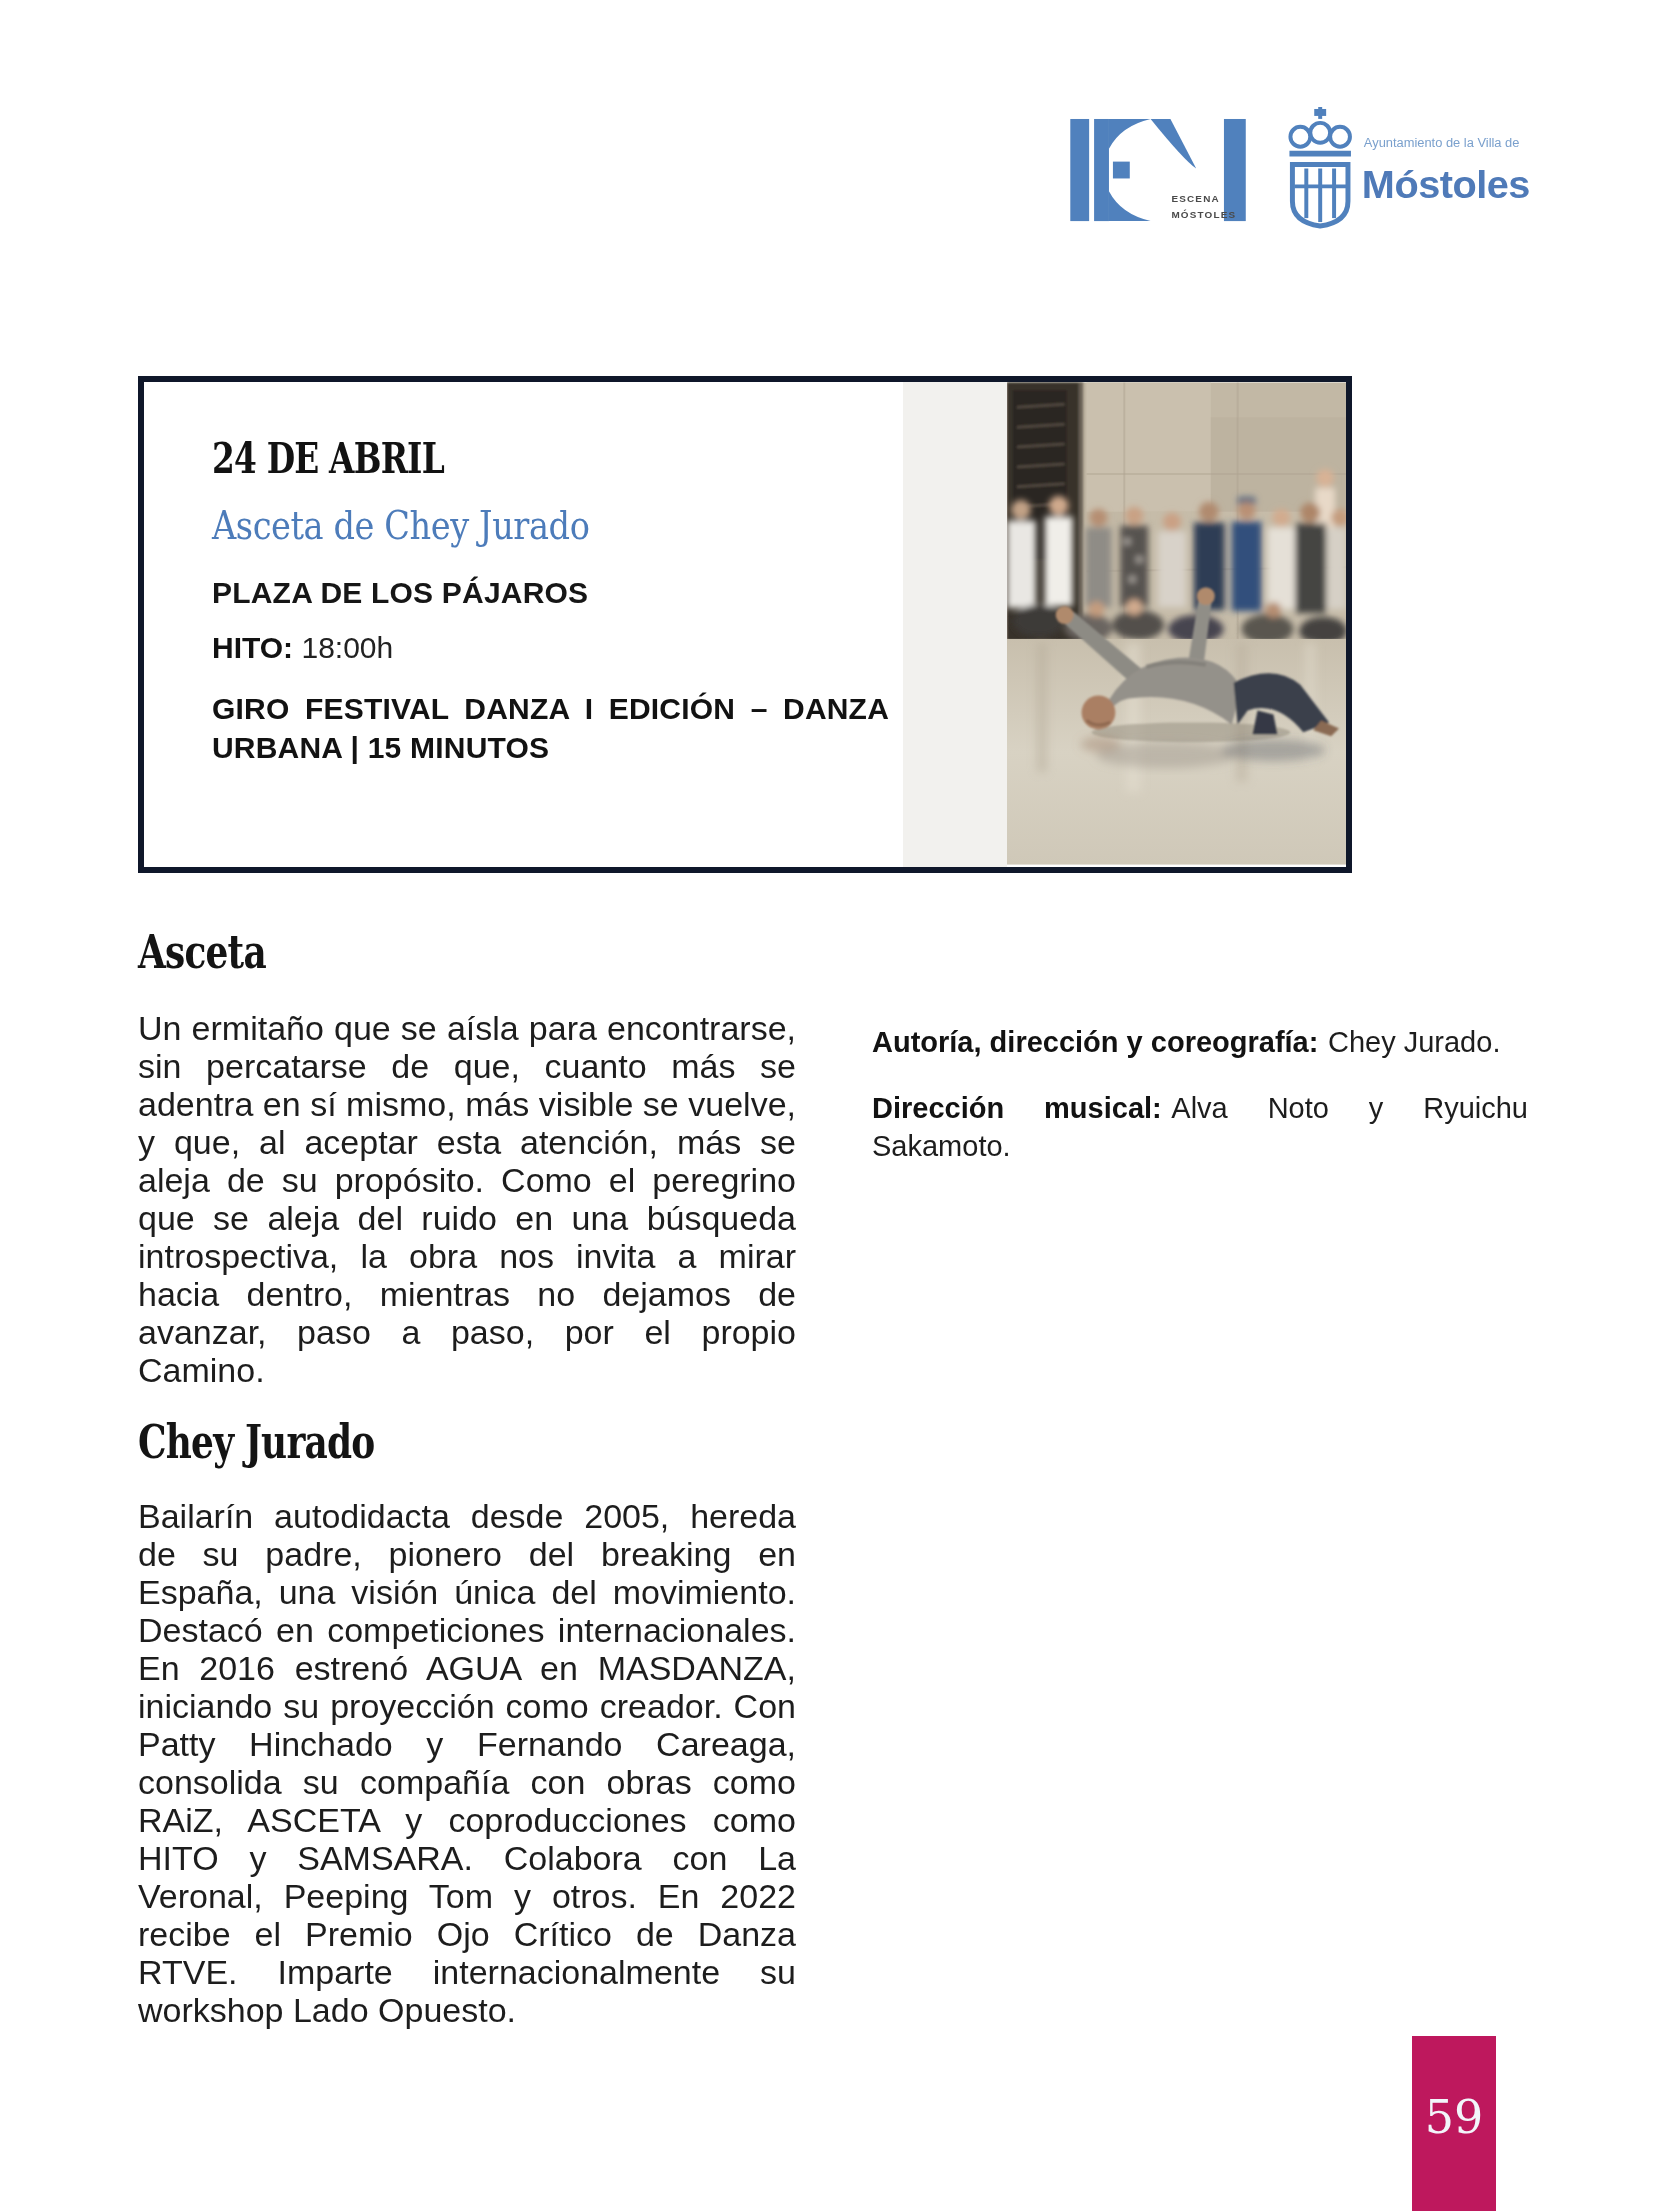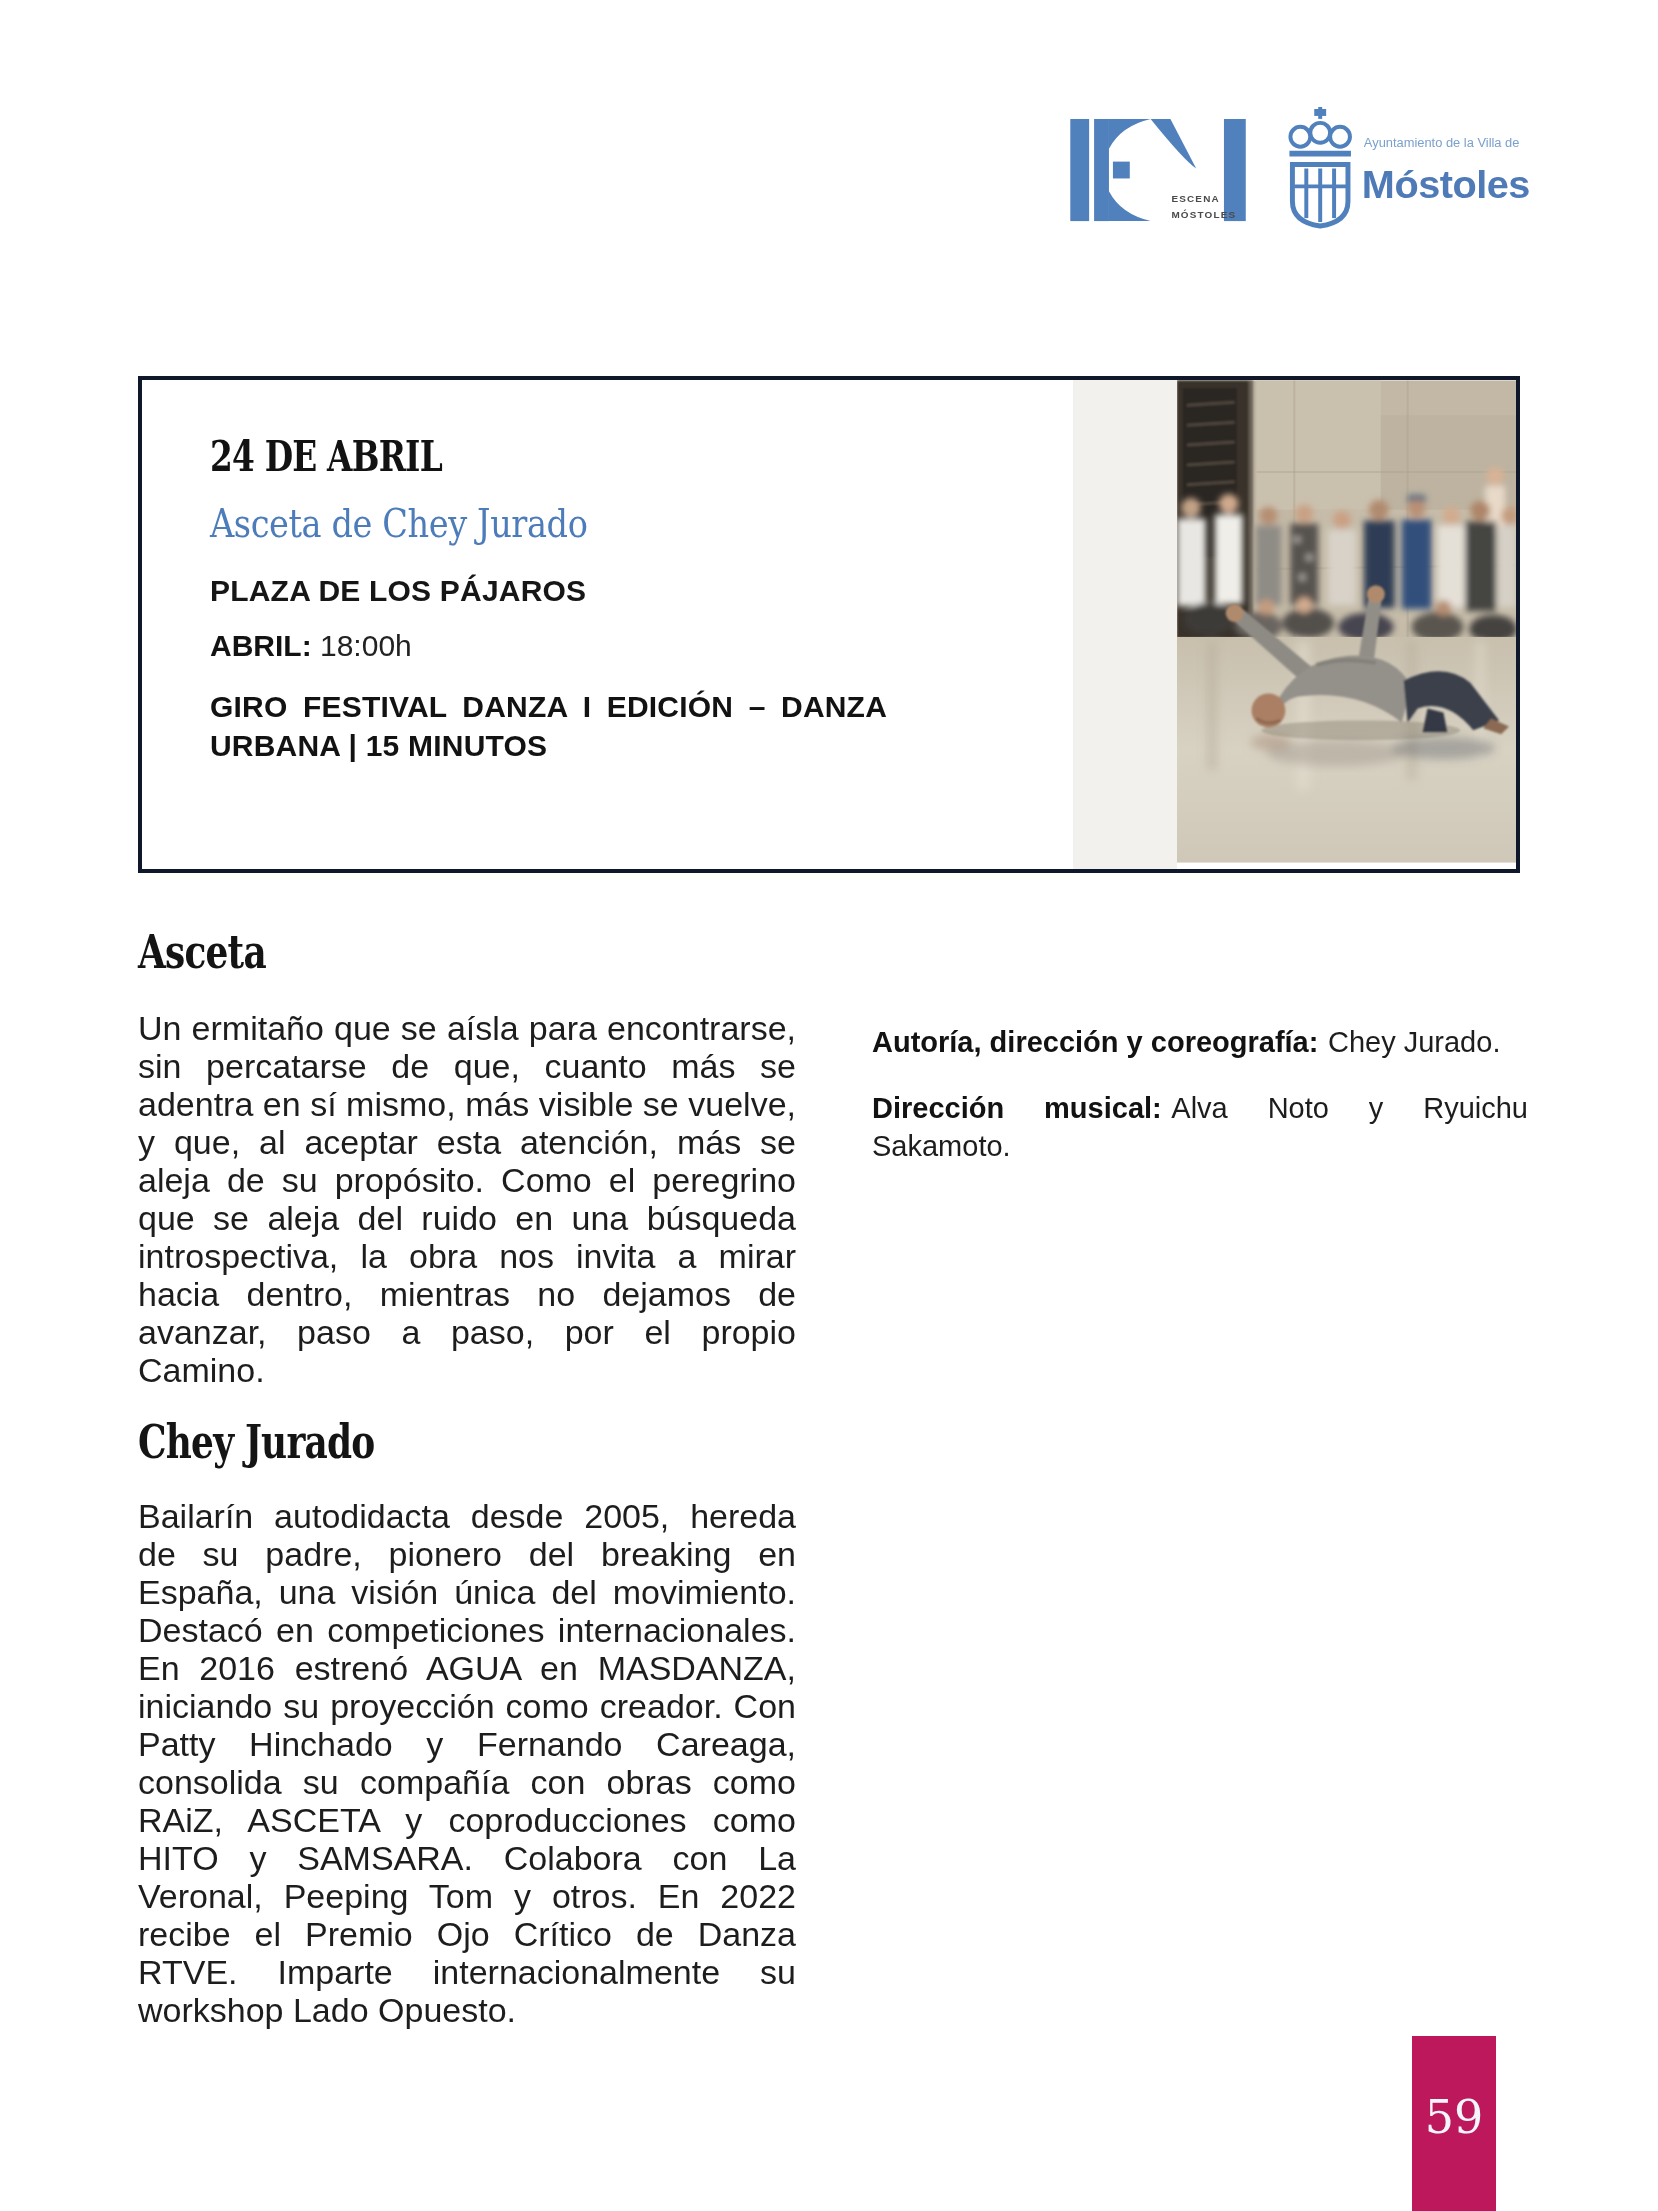--- a/index.html
+++ b/index.html
@@ -5,22 +5,22 @@
   html,body{margin:0;padding:0;}
   body{
     width:1659px;height:2212px;position:relative;background:#ffffff;
     font-family:"Liberation Sans",sans-serif;color:#1c1c1c;overflow:hidden;
   }
   
   .logo-em{position:absolute;left:1067px;top:117px;}
   .logo-ayto{position:absolute;left:1282px;top:107px;}
   
   .card{
-    position:absolute;left:138px;top:376px;width:1382px;height:497px;
-    border:4px solid #0f172a;box-sizing:border-box;background:#ffffff;
+    position:absolute;left:138px;top:376px;width:1214px;height:497px;
+    border:6px solid #0f172a;box-sizing:border-box;background:#ffffff;
     display:flex;flex-direction:row;
   }
   .card-text{width:714px;padding:56px 0 0 68px;box-sizing:border-box;flex:0 0 auto;}
   .card-date{
     font-family:"DejaVu Serif",serif;font-weight:700;font-size:42px;line-height:1;
     color:#121212;letter-spacing:-1px;display:inline-block;
     transform:scaleX(0.78);transform-origin:left center;white-space:nowrap;margin:0;
   }
   .card-title{
     font-family:"DejaVu Serif",serif;font-weight:400;font-size:40px;line-height:1.05;
@@ -105,21 +105,21 @@
     <text class="ayto-small" x="82" y="40">Ayuntamiento de la Villa de</text>
     <text class="ayto-big" x="80" y="92">Móstoles</text>
   </svg>
 </div>
 
 <div class="card">
   <div class="card-text">
     <h2 class="card-date">24 DE ABRIL</h2><br>
     <div class="card-title">Asceta de Chey Jurado</div>
     <p class="card-venue">PLAZA DE LOS PÁJAROS</p>
-    <p class="card-info"><span class="lbl">ABRIL:</span> <span>18:00h</span></p>
+    <p class="card-info"><span class="lbl">HITO:</span> <span>18:00h</span></p>
     <p class="card-note">GIRO FESTIVAL DANZA I EDICIÓN – DANZA URBANA | 15 MINUTOS</p>
   </div>
   <div class="photo-strip"></div>
   <div class="photo-wrap">
     <svg viewBox="0 0 341 485">
       <defs>
         <linearGradient id="floorG" x1="0" y1="0" x2="0" y2="1">
           <stop offset="0" stop-color="#c8bfad"></stop>
           <stop offset="0.5" stop-color="#d8d2c3"></stop>
           <stop offset="1" stop-color="#cfc8b8"></stop>

